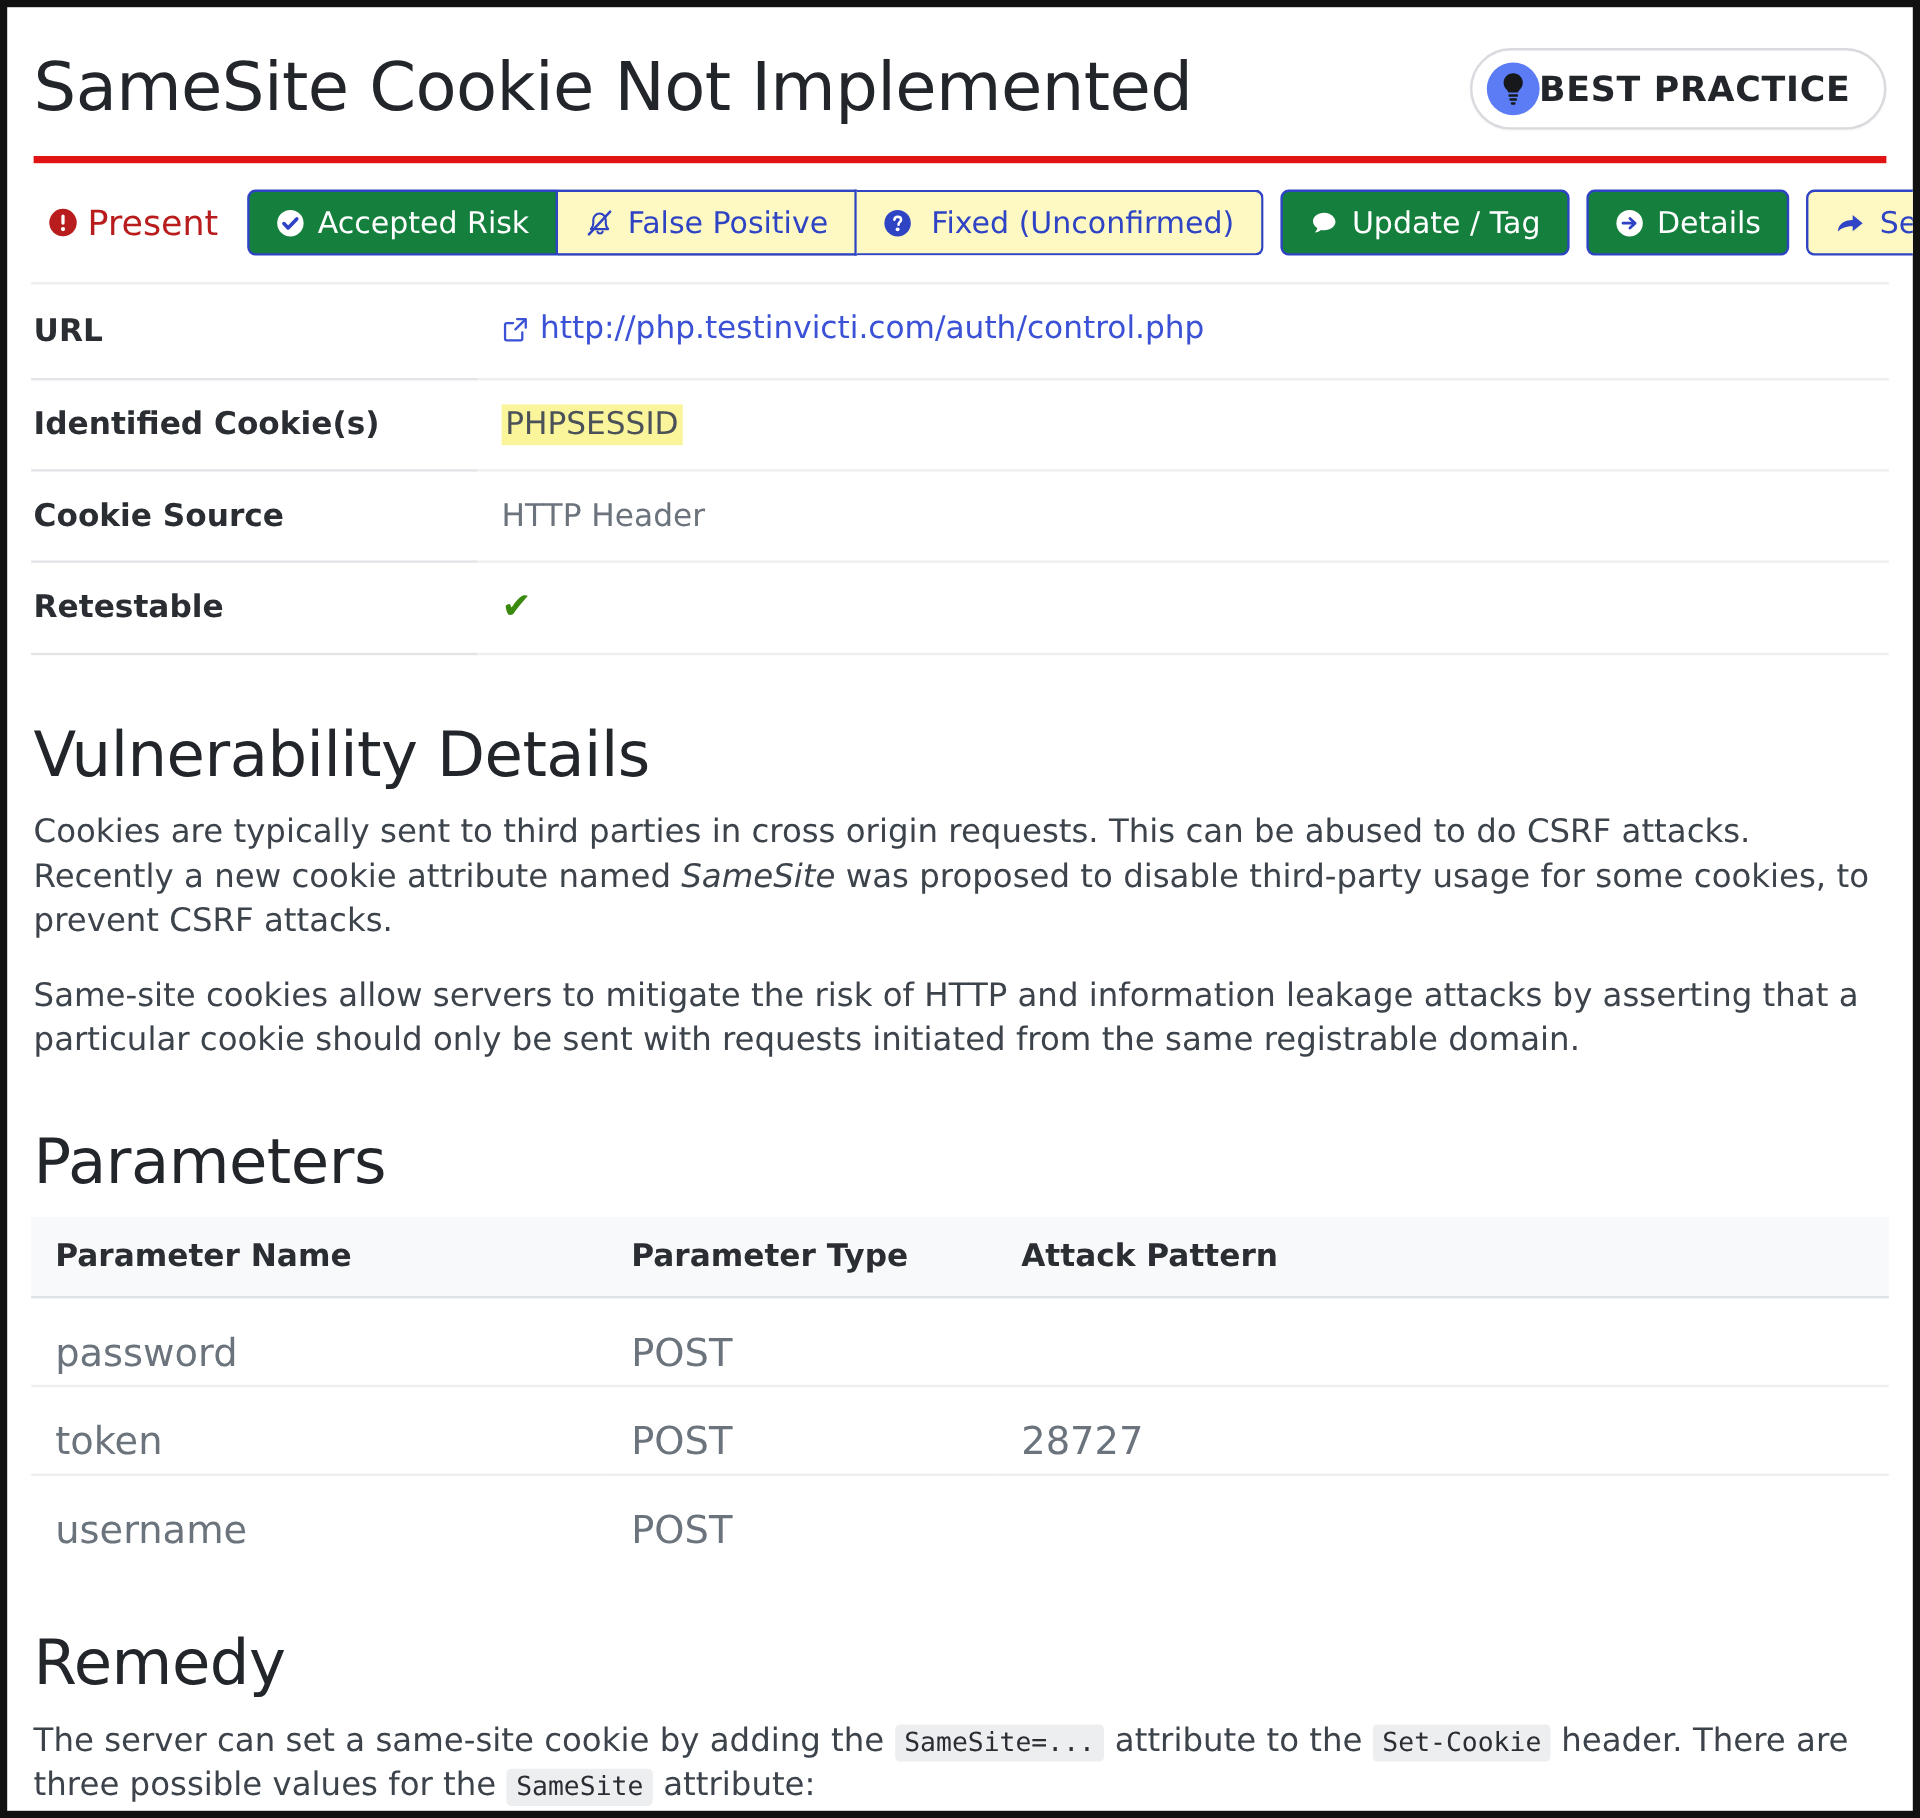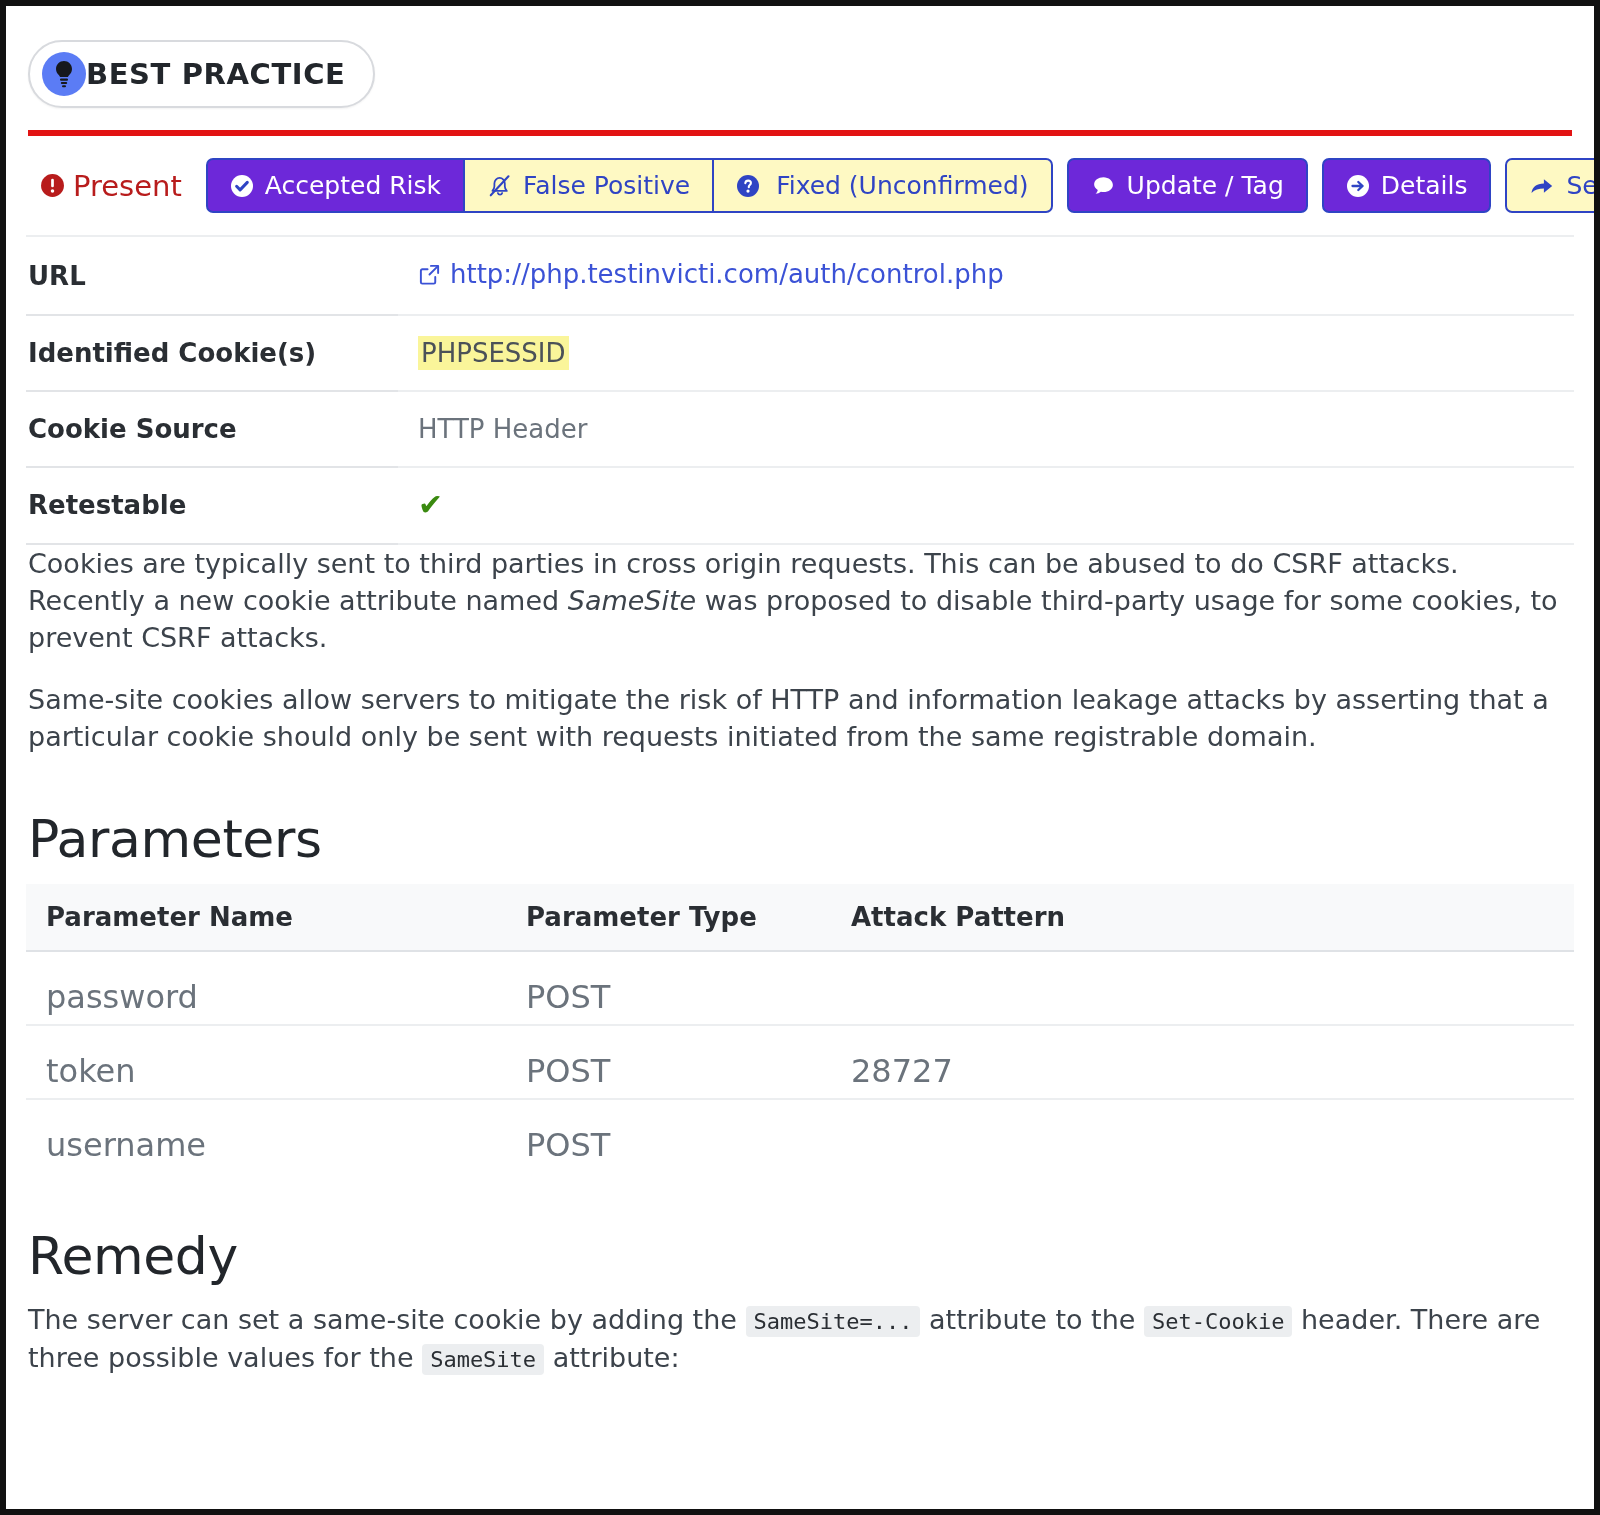--- a/index.html
+++ b/index.html
@@ -105,21 +105,21 @@
     padding: 10px 22px;
     border: 2px solid #2f44c4;
     background: #fef9c3;
     color: #2f44c4;
     box-sizing: border-box;
     cursor: pointer;
     white-space: nowrap;
     line-height: 1.25;
   }
   .btn.primary {
-    background: #6d28d9;
+    background: #15803d;
     color: #ffffff;
   }
   .btn.g-first { border-radius: 7px 0 0 7px; }
   .btn.g-mid   { border-radius: 0; border-left-width: 0; }
   .btn.g-last  { border-radius: 0 7px 7px 0; border-left-width: 0; gap: 16px; }
   .btn.solo    { border-radius: 7px; }
   .gap-8 { width: 14px; flex: 0 0 14px; }
 
   .ico { display: inline-flex; align-items: center; justify-content: center; }
 
@@ -215,20 +215,21 @@
   .col-name { width: 460px; }
   .col-type { width: 305px; }
 </style>
 </head>
 <body>
 
 <div class="page">
   <div class="inner">
 
     <div class="header">
+      <h1 class="page-title">SameSite Cookie Not Implemented</h1>
       <div class="badge">
         <span class="badge-icon ico">
           <svg width="24" height="28" viewBox="0 0 24 28" aria-hidden="true">
             <path d="M12 1C7.6 1 4 4.5 4 8.9c0 2.9 1.6 4.8 2.8 6.2.6.7 1 1.2 1.2 1.9h8c.2-.7.6-1.2 1.2-1.9C18.4 13.7 20 11.8 20 8.9 20 4.5 16.4 1 12 1z" fill="#16181c"></path>
             <rect x="8" y="18.6" width="8" height="2.1" rx="1" fill="#16181c"></rect>
             <rect x="8.8" y="21.9" width="6.4" height="2.1" rx="1" fill="#16181c"></rect>
             <rect x="10" y="25.2" width="4" height="2.0" rx="1" fill="#16181c"></rect>
           </svg>
         </span>
         <span class="badge-label">BEST PRACTICE</span>
@@ -349,20 +350,21 @@
         </tr>
         <tr>
           <td class="label">Retestable</td>
           <td class="value">
             <span class="check">✔</span>
           </td>
         </tr>
       </tbody>
     </table>
 
+    <h2 class="section">Vulnerability Details</h2>
     <p class="body"><span>Cookies are typically sent to third parties in cross origin requests. This can be abused to do CSRF attacks. Recently a new cookie attribute named </span><em class="it">SameSite</em><span> was proposed to disable third-party usage for some cookies, to prevent CSRF attacks.</span></p>
     <p class="body last">Same-site cookies allow servers to mitigate the risk of HTTP and information leakage attacks by asserting that a particular cookie should only be sent with requests initiated from the same registrable domain.</p>
 
     <h2 class="section">Parameters</h2>
     <table class="param-table">
       <thead>
         <tr>
           <th class="col-name">Parameter Name</th>
           <th class="col-type">Parameter Type</th>
           <th>Attack Pattern</th>

